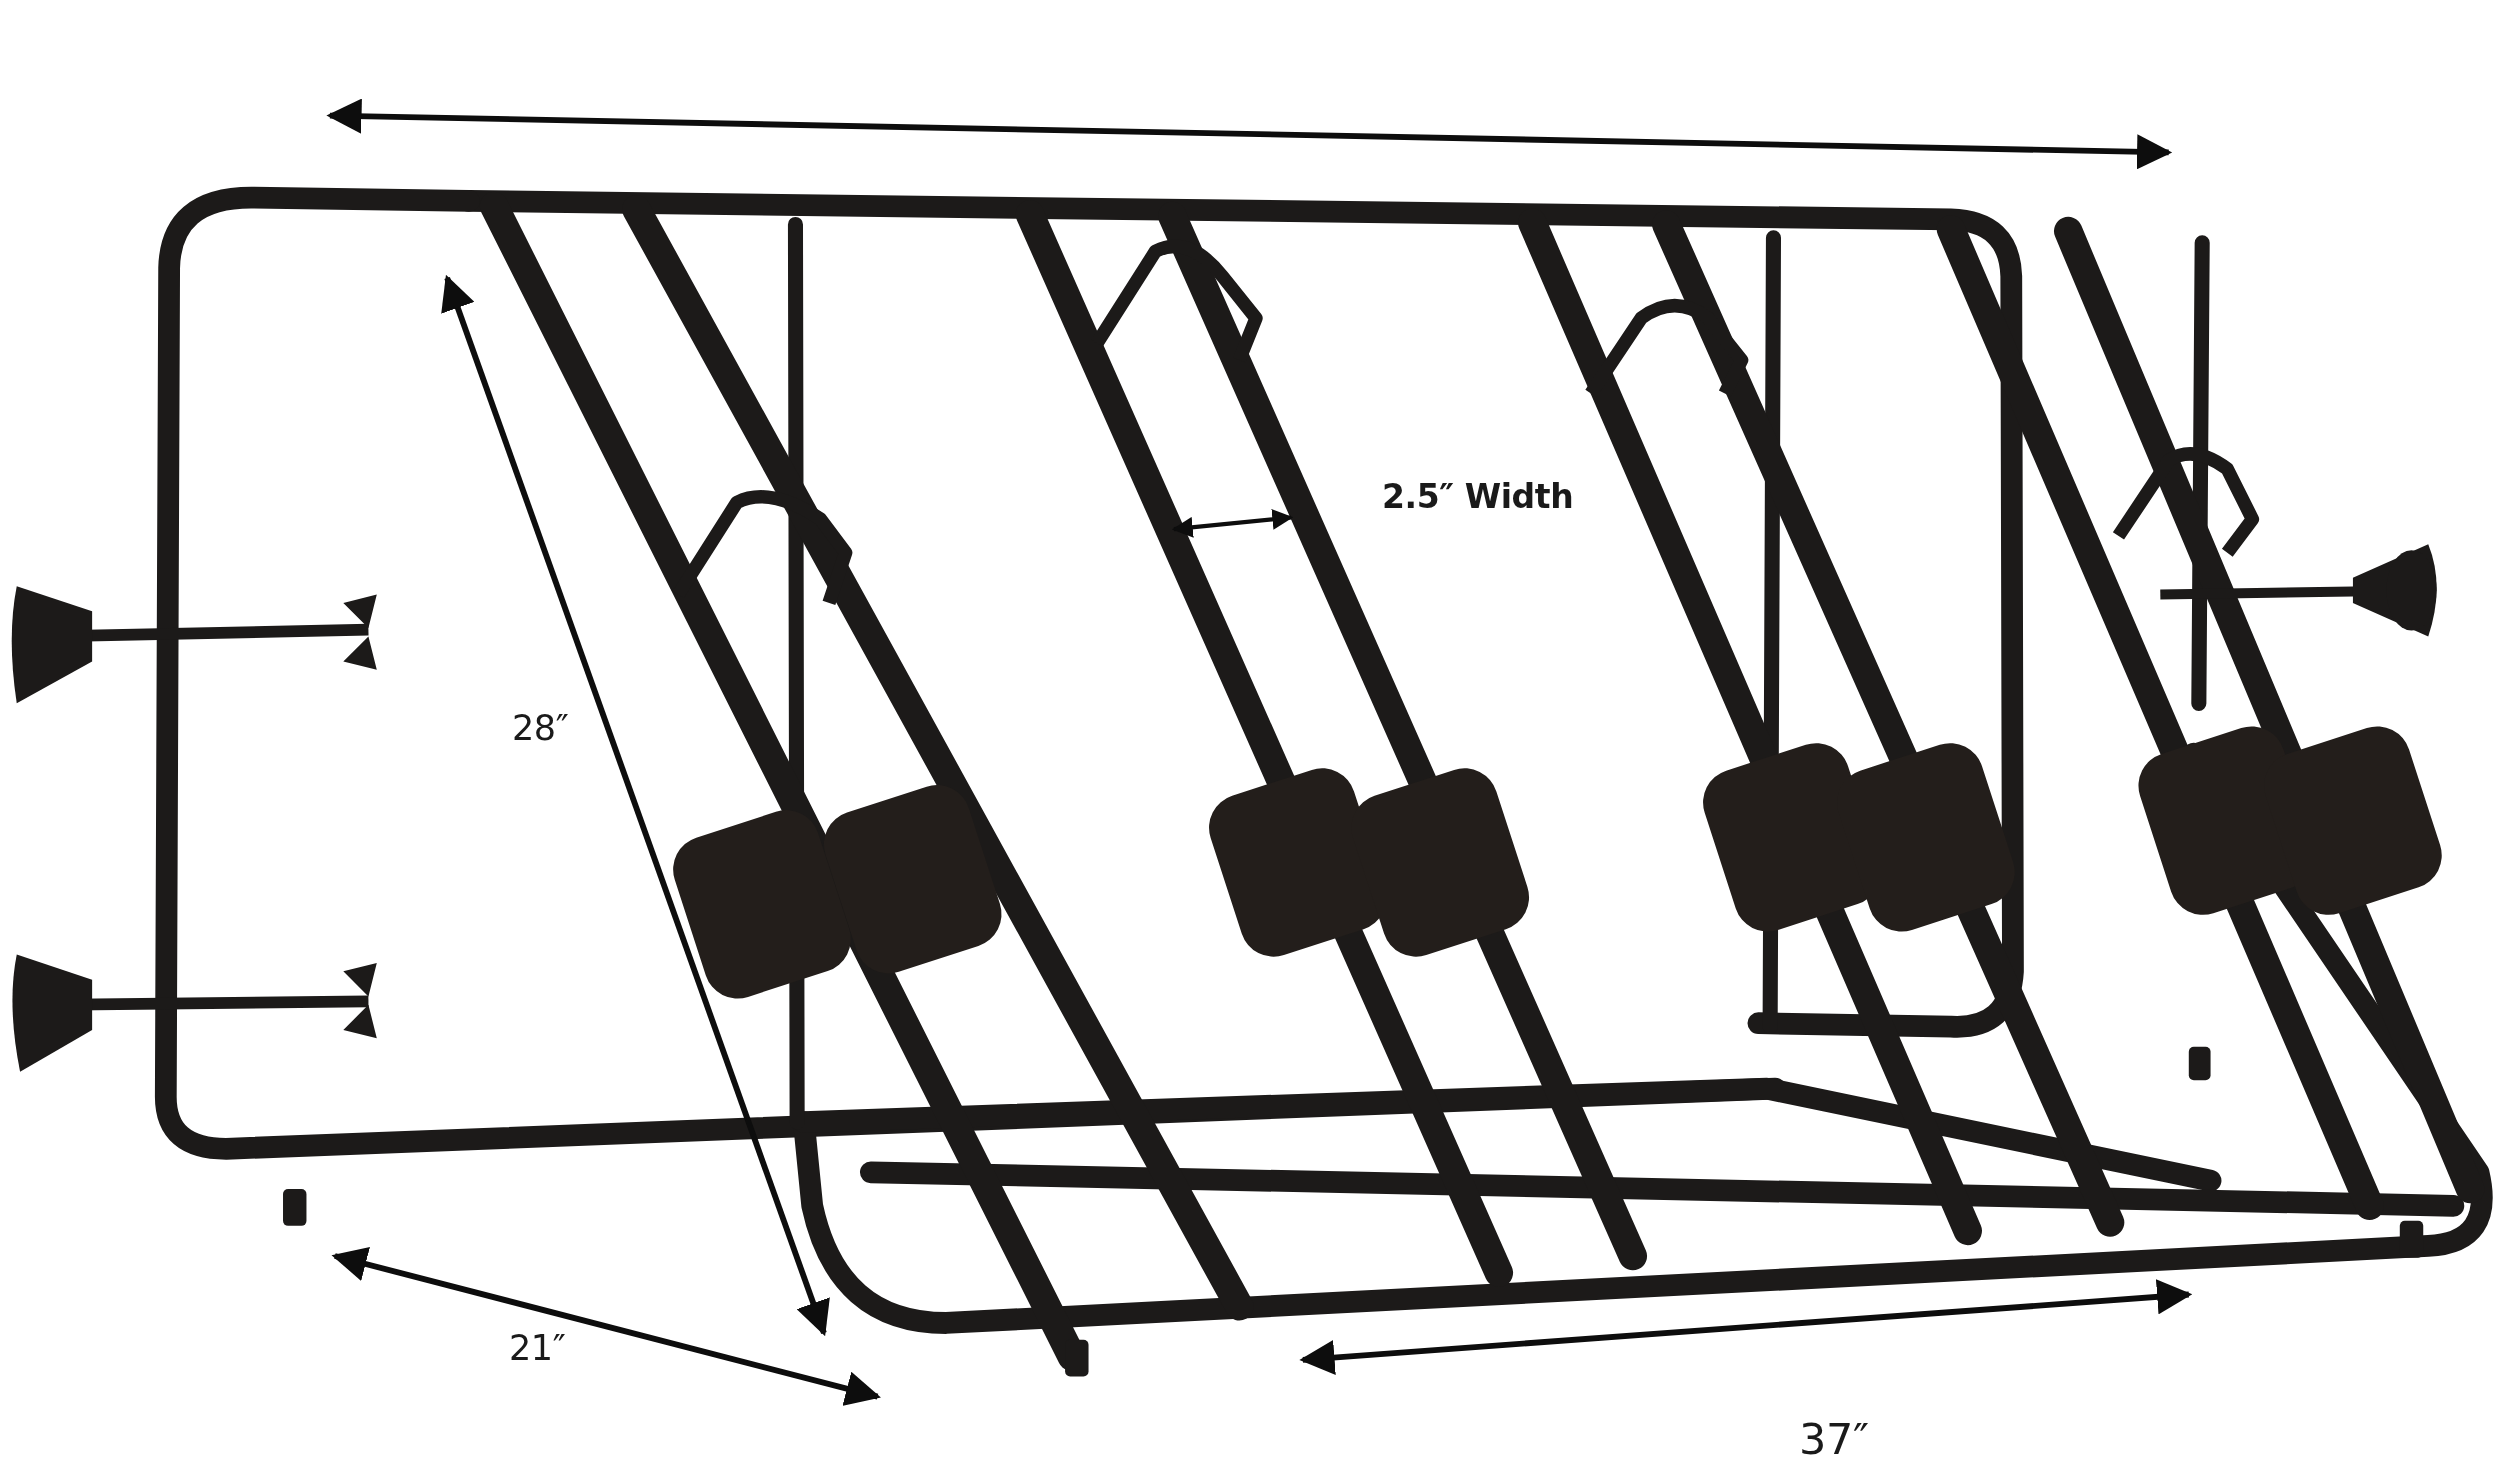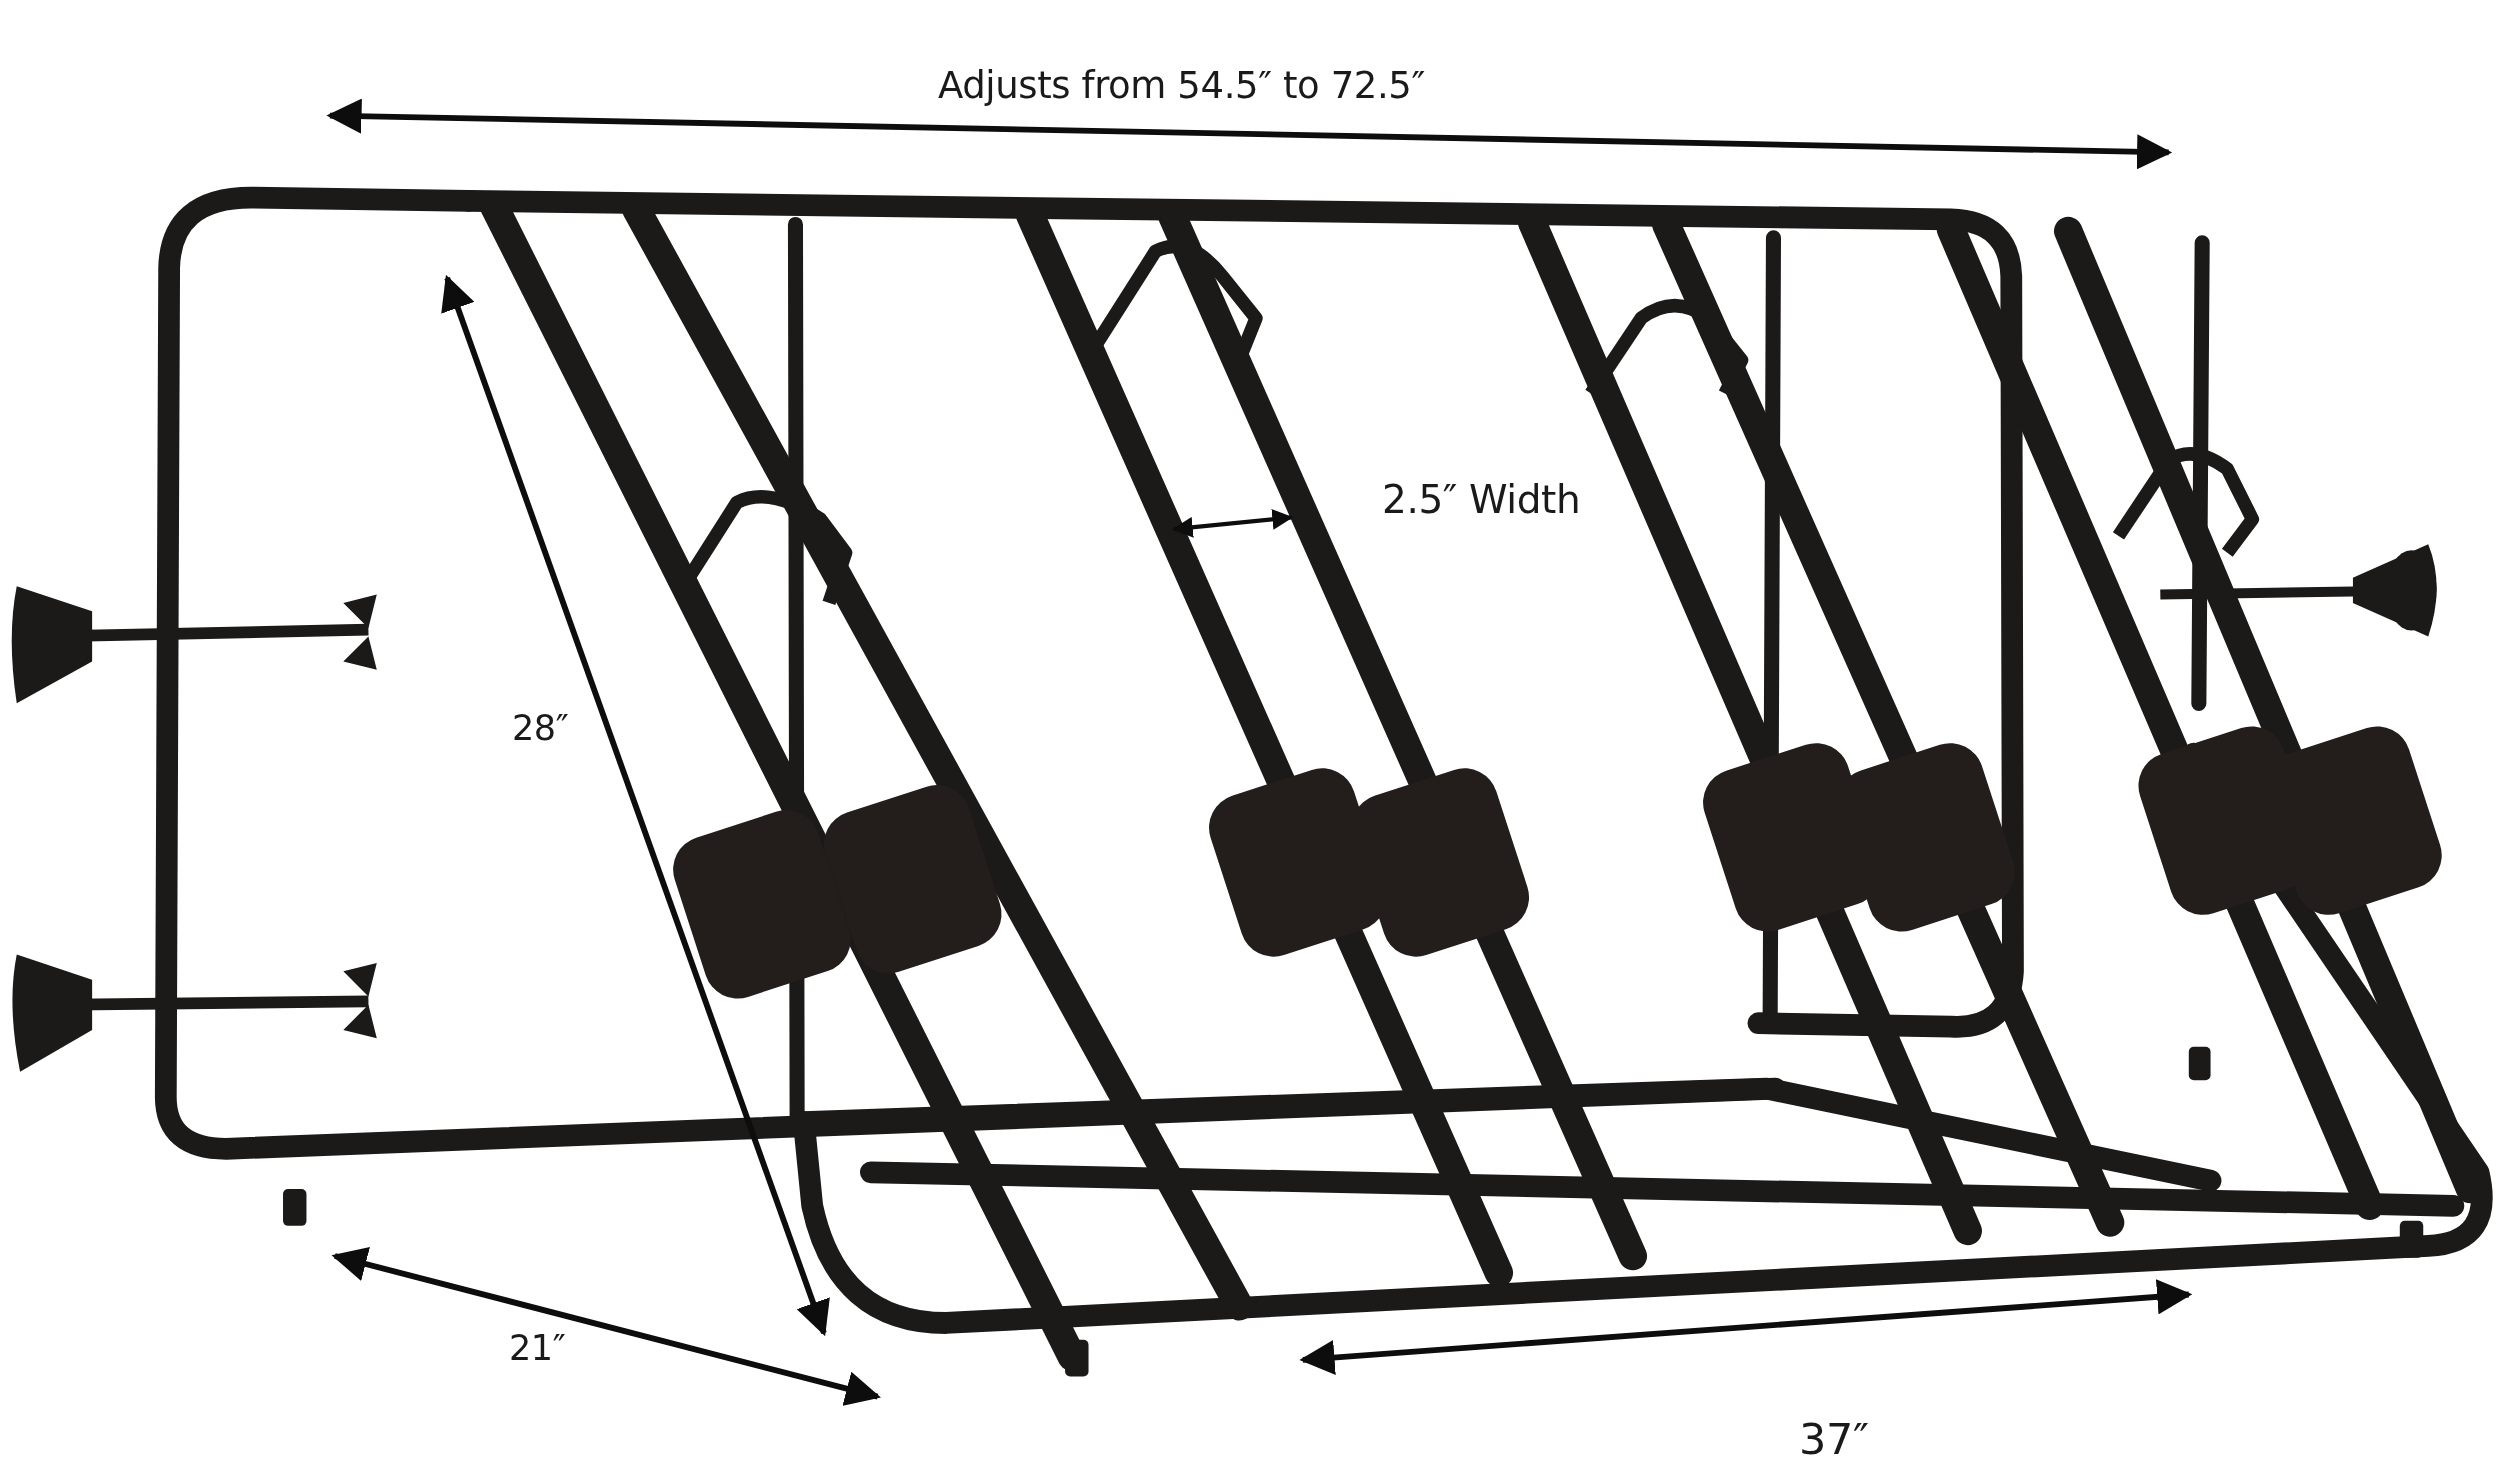--- a/index.html
+++ b/index.html
@@ -2,21 +2,21 @@
 <html style="font-size:13.4px"><head>
   <meta charset="utf-8">
   <style>
     html, body { margin: 0; padding: 0; background: #ffffff; }
     body { width: 2512px; height: 1462px; position: relative; overflow: hidden;
            font-family: "Liberation Sans", "DejaVu Sans", sans-serif; }
     #stage { position: absolute; left: 0; top: 0; width: 2512px; height: 1462px; }
     .label { position: absolute; color: #1a1a1a; font-family: "DejaVu Sans", "Liberation Sans", sans-serif;
              font-weight: normal; white-space: nowrap; letter-spacing: -0.4px; }
     #lbl-top   { left: 938px; top: 64px;  font-size: 37px; }
-    #lbl-width { left: 1382px; top: 477px; font-size: 39px; }
+    #lbl-width { left: 1382px; top: 477px; font-size: 33px; font-weight: bold; }
     #lbl-28    { left: 512px;  top: 708px; font-size: 35px; }
     #lbl-21    { left: 509px;  top: 1328px; font-size: 35px; text-align: right; }
     #lbl-37    { left: 1799px; top: 1414px; font-size: 43px; }
   </style>
 </head>
 <body>
 
 <div id="stage">
   <svg width="2512" height="1462" viewBox="0 0 3000 1746" xmlns="http://www.w3.org/2000/svg">
     <defs>
@@ -98,19 +98,18 @@
 
     <g stroke="#0d0d0d" stroke-width="7" fill="none">
       <line x1="394" y1="138" x2="2590" y2="182" marker-start="url(#ah)" marker-end="url(#ah)"></line>
       <line x1="534" y1="332" x2="984" y2="1592" marker-start="url(#ah)" marker-end="url(#ah)"></line>
       <line x1="400" y1="1500" x2="1048" y2="1668" marker-start="url(#ah)" marker-end="url(#ah)"></line>
       <line x1="1556" y1="1624" x2="2614" y2="1546" marker-start="url(#ah)" marker-end="url(#ah)"></line>
       <line x1="1402" y1="632" x2="1542" y2="618" stroke-width="5" marker-start="url(#ahs)" marker-end="url(#ahs)"></line>
     </g>
   </svg>
 
-  <div class="label" id="lbl-top">Adjusts from 54.5″ to 72.5″</div>
   <div class="label" id="lbl-width">2.5″ Width</div>
   <div class="label" id="lbl-28">28″</div>
   <div class="label" id="lbl-21">21″</div>
   <div class="label" id="lbl-37">37″</div>
 </div>
 
 
 </body></html>

